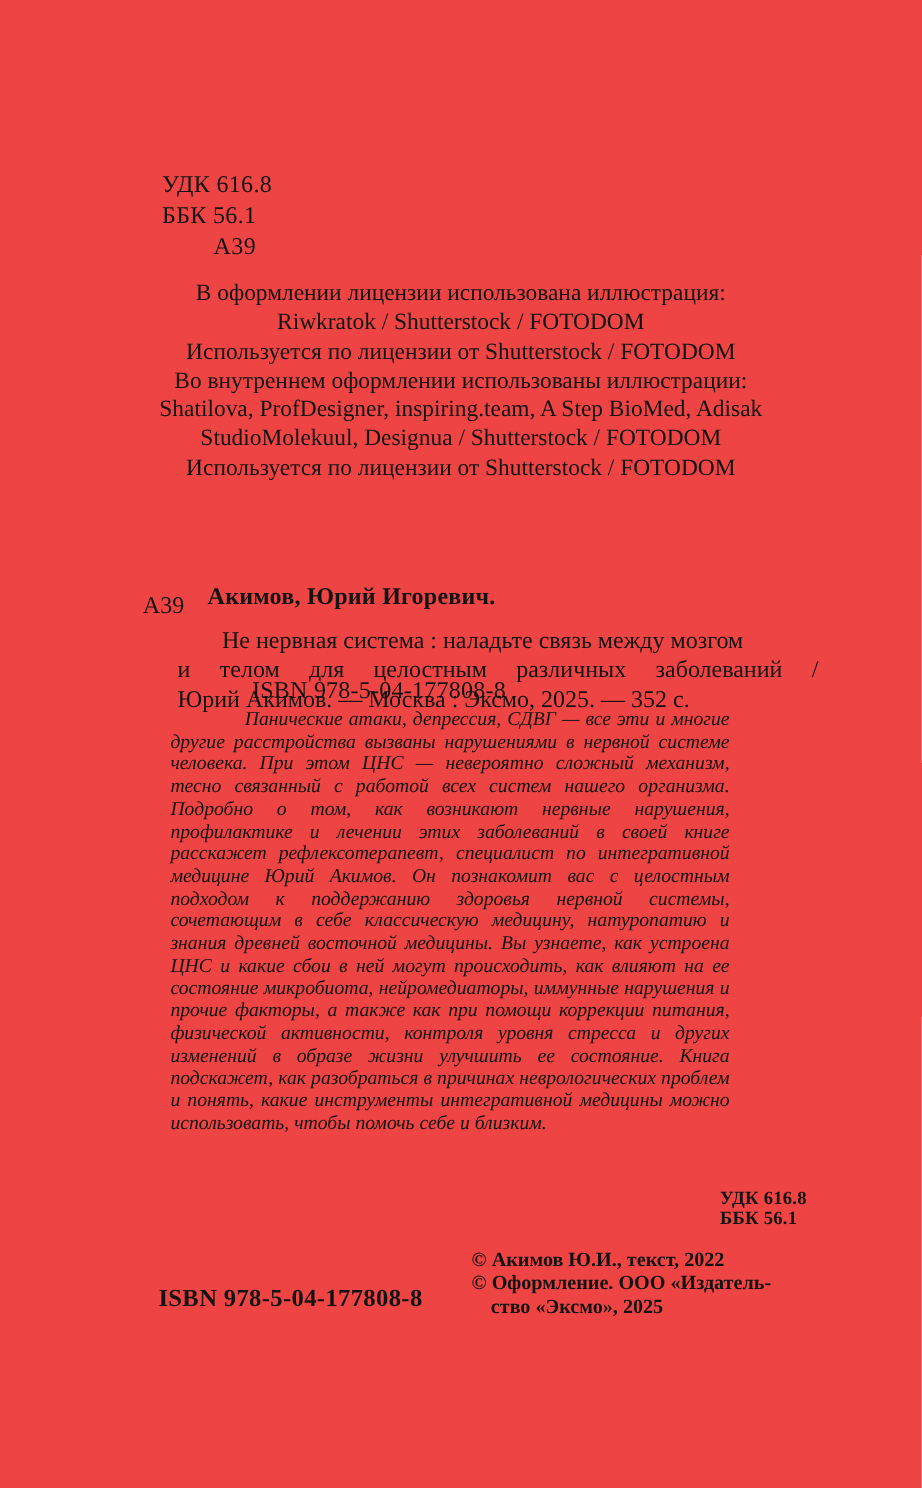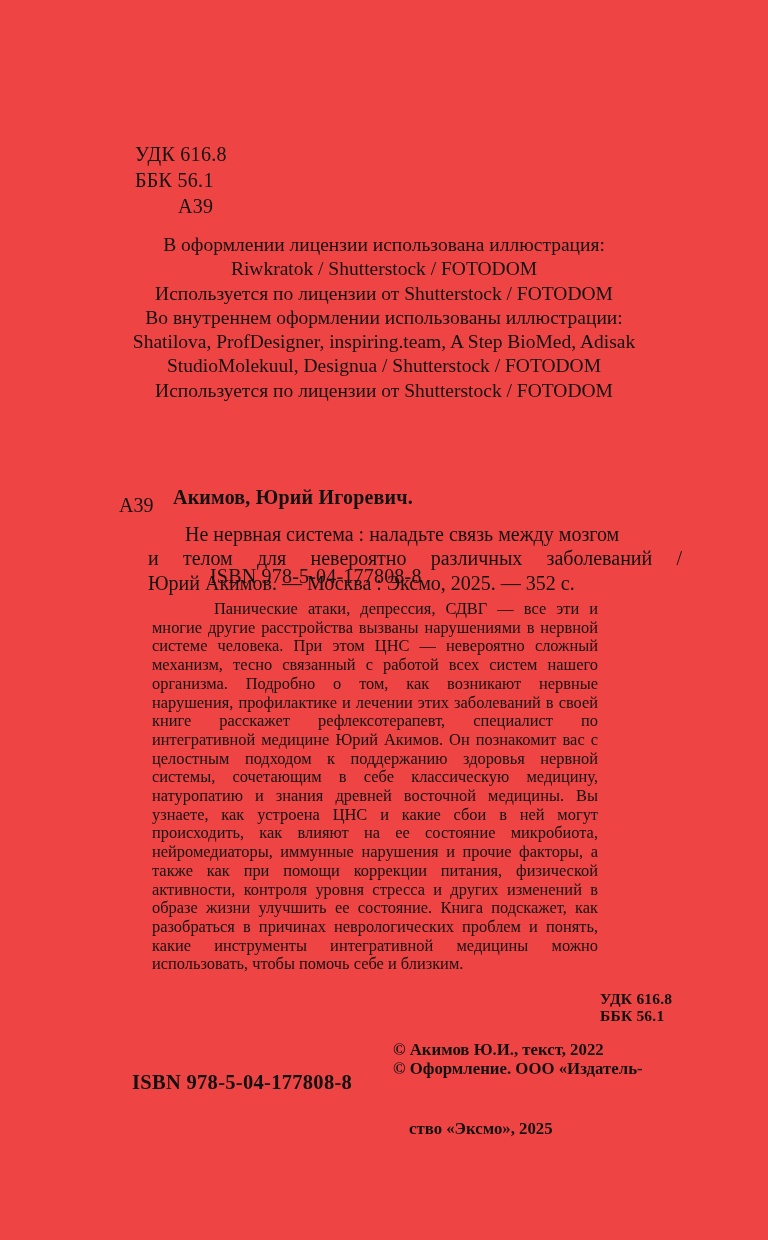--- a/index.html
+++ b/index.html
@@ -47,38 +47,38 @@
   .card-isbn {
     position: absolute; left: 210px; top: 565px;
     font-size: 20px; letter-spacing: 0.2px;
   }
 
   .annotation {
     position: absolute; left: 142px; top: 590px; width: 466px;
     font-size: 16.4px; line-height: 18.7px;
     text-align: justify;
   }
-  .annotation p { margin: 10px; text-indent: 62px; }
+  .annotation p { margin: 0; text-indent: 62px; font-style: italic; }
 
   .bottom-codes {
     position: absolute; left: 600px; top: 991px;
     font-size: 15.5px; font-weight: bold; line-height: 16.8px;
     letter-spacing: 0.2px;
   }
 
   .footer-isbn {
     position: absolute; left: 132px; top: 1071px;
     font-size: 20.5px; font-weight: bold;
     letter-spacing: 0.3px;
   }
   .copyright {
     position: absolute; left: 393px; top: 1040px;
     font-size: 16.8px; font-weight: bold; line-height: 19.3px;
   }
-  .copyright .cont { padding-left: 16px; margin-top: 40px; }
+  .copyright .cont { padding-left: 16px; }
 </style>
 </head>
 <body>
 
 <div class="page">
 
   <div class="top-codes">
     <div class="code-line">УДК 616.8</div>
     <div class="code-line">ББК 56.1</div>
     <div class="code-line indent">А39</div>
@@ -91,21 +91,21 @@
     <div class="credit-line">Во внутреннем оформлении использованы иллюстрации:</div>
     <div class="credit-line">Shatilova, ProfDesigner, inspiring.team, A Step BioMed, Adisak</div>
     <div class="credit-line">StudioMolekuul, Designua / Shutterstock / FOTODOM</div>
     <div class="credit-line">Используется по лицензии от Shutterstock / FOTODOM</div>
   </div>
 
   <div class="card-heading">Акимов, Юрий Игоревич.</div>
   <div class="card-code">А39</div>
   <div class="card-body">
     <div class="card-line first">Не нервная система : наладьте связь между мозгом</div>
-    <div class="card-line justify">и телом для невероятно различных заболеваний /</div>
+    <div class="card-line justify">и телом для целостным различных заболеваний /</div>
     <div class="card-line">Юрий Акимов. — Москва : Эксмо, 2025. — 352 с.</div>
   </div>
   <div class="card-isbn">ISBN 978-5-04-177808-8</div>
 
   <div class="annotation">
     <p>Панические атаки, депрессия, СДВГ — все эти и многие другие расстройства вызваны нарушениями в нервной системе человека. При этом ЦНС — невероятно сложный механизм, тесно связанный с работой всех систем нашего организма. Подробно о том, как возникают нервные нарушения, профилактике и лечении этих заболеваний в своей книге расскажет рефлексотерапевт, специалист по интегративной медицине Юрий Акимов. Он познакомит вас с целостным подходом к поддержанию здоровья нервной системы, сочетающим в себе классическую медицину, натуропатию и знания древней восточной медицины. Вы узнаете, как устроена ЦНС и какие сбои в ней могут происходить, как влияют на ее состояние микробиота, нейромедиаторы, иммунные нарушения и прочие факторы, а также как при помощи коррекции питания, физической активности, контроля уровня стресса и других изменений в образе жизни улучшить ее состояние. Книга подскажет, как разобраться в причинах неврологических проблем и понять, какие инструменты интегративной медицины можно использовать, чтобы помочь себе и близким.</p>
   </div>
 
   <div class="bottom-codes">
     <div>УДК 616.8</div>

